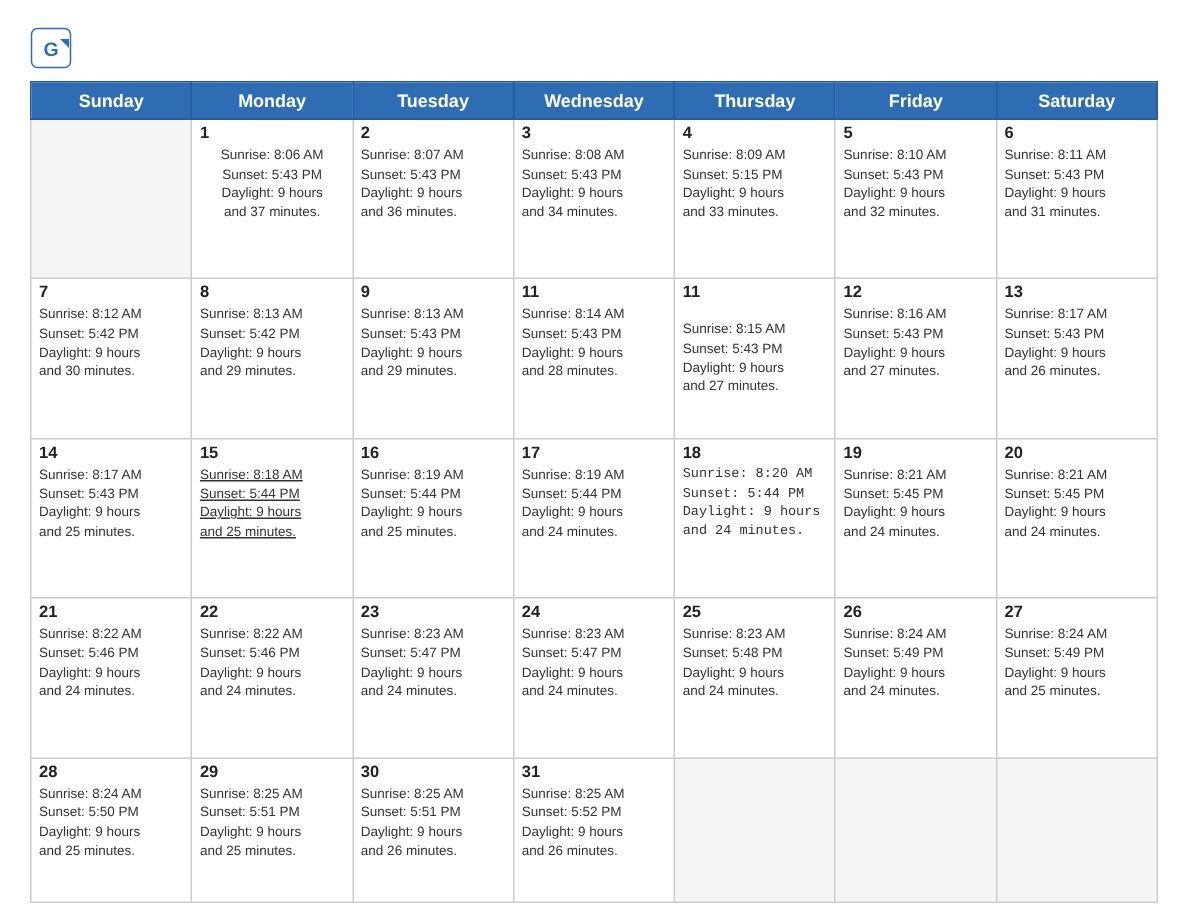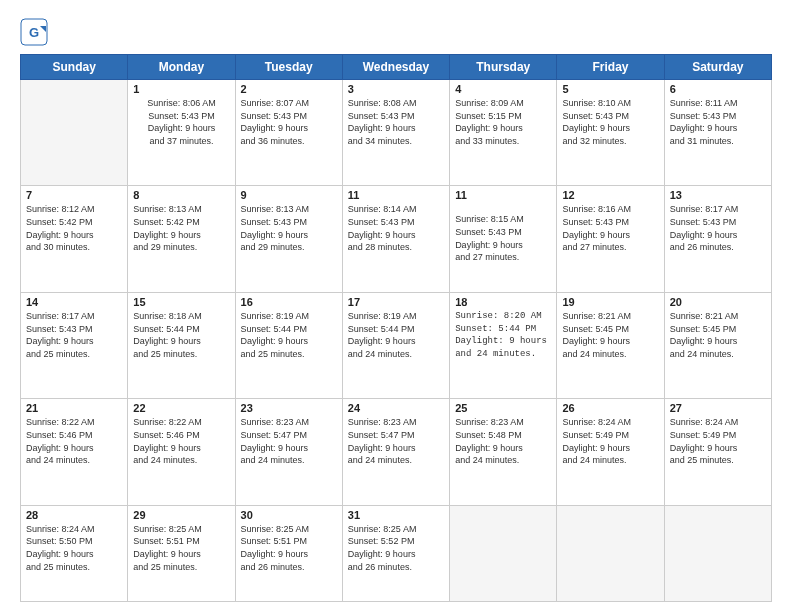--- a/index.html
+++ b/index.html
@@ -231,21 +231,21 @@
         <tr>
           <td>
             <span class="day-num">14</span>
             <div class="day-info" style="white-space: pre-line;">Sunrise: 8:17 AM
 Sunset: 5:43 PM
 Daylight: 9 hours
 and 25 minutes.</div>
           </td>
           <td>
             <span class="day-num">15</span>
-            <div class="day-info" style="white-space: pre-line;">Sunrise: 8:18 AM
+            <div class="day-info" style="white-space: pre-line; text-decoration: underline;">Sunrise: 8:18 AM
 Sunset: 5:44 PM
 Daylight: 9 hours
 and 25 minutes.</div>
           </td>
           <td>
             <span class="day-num">16</span>
             <div class="day-info" style="white-space: pre-line;">Sunrise: 8:19 AM
 Sunset: 5:44 PM
 Daylight: 9 hours
 and 25 minutes.</div>

